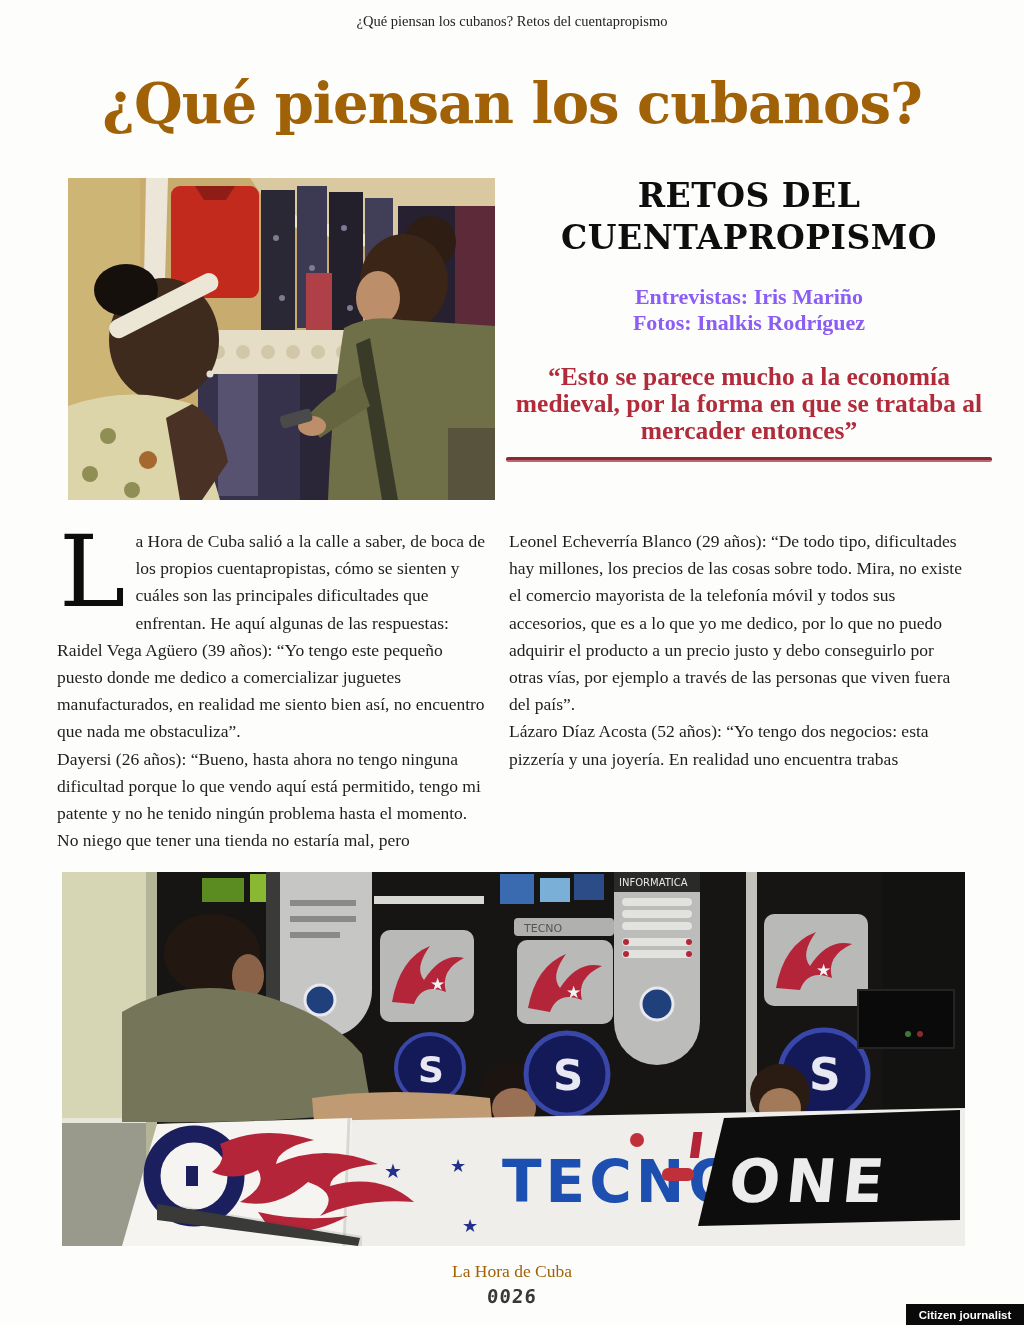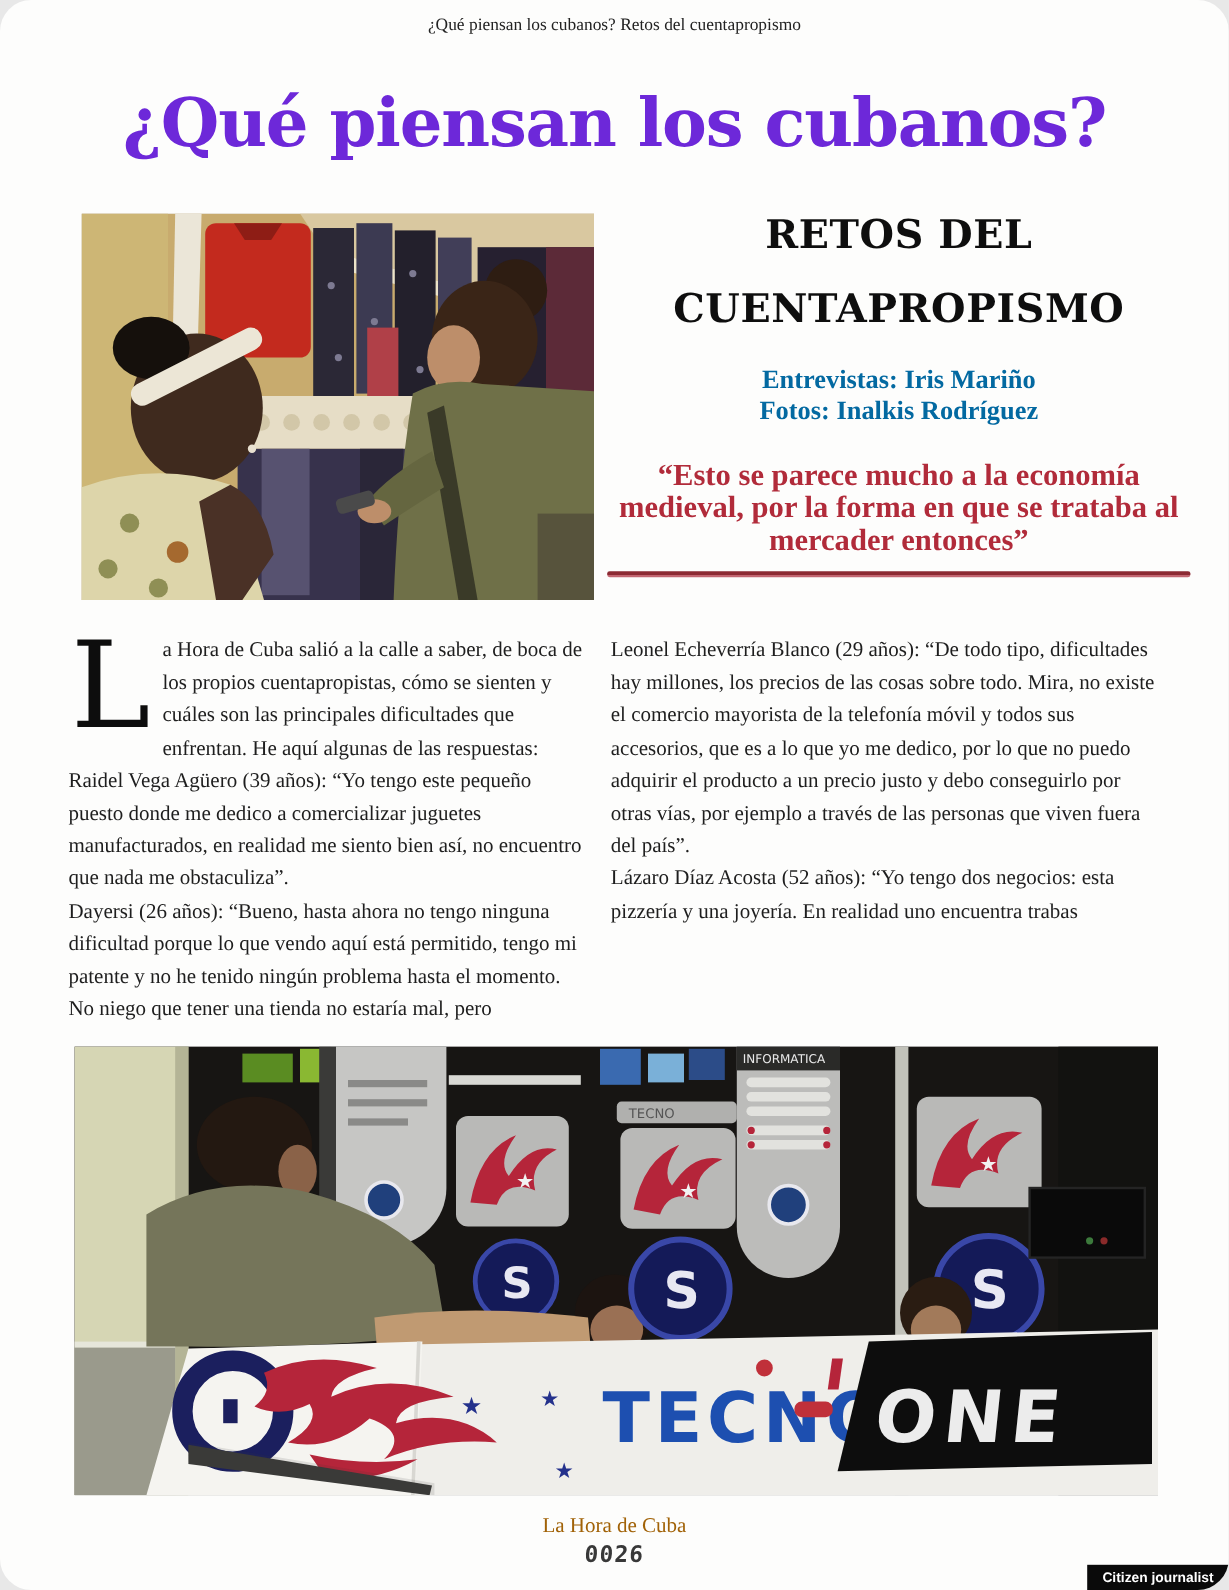--- a/index.html
+++ b/index.html
@@ -1,43 +1,43 @@
 <!DOCTYPE html>
 <html><head>
 <meta charset="utf-8">
 <style>
   html,body { margin:0; padding:0; background:#e8e8e8; }
   .page {
     position:relative; width:1024px; height:1325px; margin:0 auto;
     background:#fdfdfc; overflow:hidden;
-    font-family:"Liberation Serif", serif; color:#1c1c1c;border-radius:26px;
+    font-family:"Liberation Serif", serif; color:#1c1c1c;
   }
   .running-header {
     position:absolute; top:13px; left:0; width:100%;
     text-align:center; font-size:14.5px; color:#222;
   }
   .main-title {
     position:absolute; top:70px; left:0; width:100%;
     text-align:center; font-family:"DejaVu Serif", serif;
-    font-weight:bold; font-size:56px; letter-spacing:-1px; color:#6d28d9;
+    font-weight:bold; font-size:56px; letter-spacing:-1px; color:#a16207;
   }
   .photo-frame { position:absolute; background:#ddd; }
   .photo-top    { left:68px;  top:178px; width:427px; height:322px; }
   .photo-bottom { left:62px;  top:872px; width:903px; height:374px; }
   .photo-frame svg { display:block; width:100%; height:100%; }
 
   .head-block {
     position:absolute; left:506px; top:176px; width:486px; text-align:center;
   }
   .kicker {
     font-family:"DejaVu Serif", serif; font-weight:bold;
     font-size:33px; color:#0e0e0e; letter-spacing:0.5px;
   }
-  .kicker + .kicker { margin-top:22px; }
-  .byline { font-weight:bold; font-size:22px; color:#0369a1; }
+  .kicker + .kicker { margin-top:3px; }
+  .byline { font-weight:bold; font-size:22px; color:#8b5cf6; }
   .byline-1 { margin-top:27px; }
   .byline-2 { margin-top:0; }
   .pull-quote {
     margin-top:27px; font-weight:bold; font-size:25.5px;
     line-height:27px; color:#b12b3a;
   }
   .red-rule {
     margin-top:13px; height:5px;
     background:linear-gradient(#8c2a33 0 55%, #c26570 55% 100%);
     border-radius:2px;

